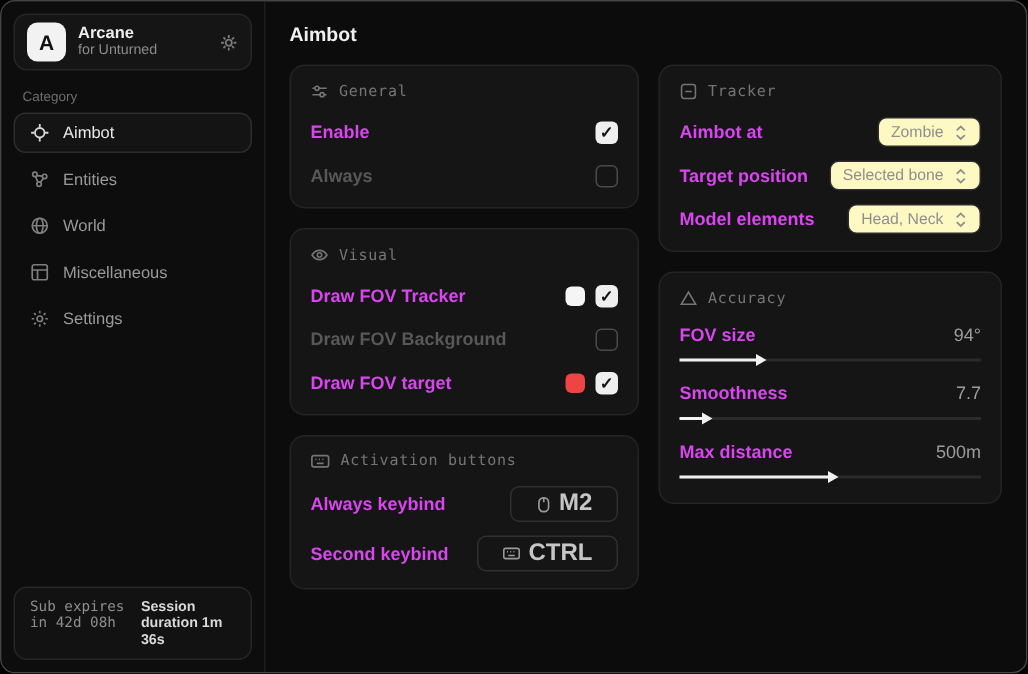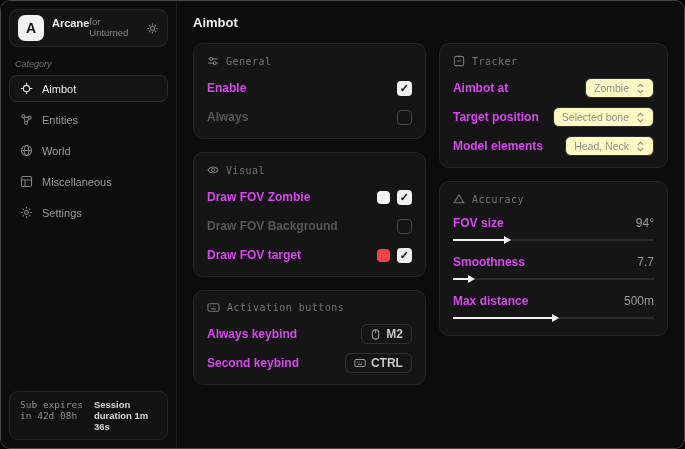--- a/index.html
+++ b/index.html
@@ -14,25 +14,25 @@
     display:flex; flex-direction:column; padding:8px;
   }
   .brand-card {
     background:#151515; border:1px solid #262626; border-radius:9px;
     display:flex; align-items:center; padding:5px 8px; gap:8px; height:38px;
   }
   .logo {
     width:26px; height:26px; background:#f2f2f2; border-radius:7px; color:#111;
     font-weight:bold; font-size:14px; display:flex; align-items:center; justify-content:center;
   }
-  .brand-text { display:flex; flex-direction:row; line-height:1.15; flex:1; }
+  .brand-text { display:flex; flex-direction:column; line-height:1.15; flex:1; }
   .brand-name { color:#ededed; font-size:11px; font-weight:bold; }
   .brand-sub  { color:#8b8b8b; font-size:9.5px; }
   .brand-gear { color:#7a7a7a; display:flex; align-items:center; }
-  .category-label { color:#6d6d6d; font-size:9px; margin:12px 6px 6px 6px;font-style:italic; }
+  .category-label { color:#6d6d6d; font-size:9px; margin:12px 6px 6px 6px; }
   .nav { display:flex; flex-direction:column; gap:4px; }
   .nav-item {
     display:flex; align-items:center; gap:9px; padding:6px 10px; border-radius:8px;
     color:#9a9a9a; font-size:11px; border:1px solid transparent; cursor:pointer;
   }
   .nav-item .nicon { display:flex; color:#7f7f7f; }
   .nav-item.active { background:#141414; border-color:#2d2d2d; color:#e9e9e9; }
   .nav-item.active .nicon { color:#d8d8d8; }
   .sidebar-footer {
     margin-top:auto; background:#121212; border:1px solid #262626; border-radius:9px;
@@ -62,21 +62,21 @@
   .right-group { display:flex; align-items:center; gap:7px; }
   .checkbox {
     width:15px; height:15px; border-radius:4px; display:flex; align-items:center;
     justify-content:center; cursor:pointer;
   }
   .checkbox.checked { background:#efefef; color:#141414; font-size:11px; font-weight:bold; }
   .checkbox.unchecked { border:1.5px solid #4a4a4a; background:transparent; }
   .swatch { width:13px; height:13px; border-radius:4px; cursor:pointer; }
   .keybind-pill {
     display:flex; align-items:center; gap:5px; border:1px solid #303030; border-radius:6px;
-    padding:2px 8px; color:#c6c6c6; font-size:12px; font-weight:bold; cursor:pointer;
+    padding:2px 16px; color:#c6c6c6; font-size:16px; font-weight:bold; cursor:pointer;
   }
   .keybind-pill .kicon { display:flex; color:#9a9a9a; }
   .select-pill {
     display:flex; align-items:center; gap:7px; background:#fef9c3; border:1px solid #2d2d2d;
     border-radius:6px; padding:3px 8px; color:#8f8f8f; font-size:10.5px; cursor:pointer;
   }
   .select-pill .uicon { display:flex; color:#8f8f8f; }
   .slider-block { display:flex; flex-direction:column; gap:6px; margin-bottom:2px; }
   .slider-head { display:flex; justify-content:space-between; align-items:center; }
   .slider-value { color:#9c9c9c; font-size:12px; }
@@ -201,21 +201,21 @@
           <div class="sect-title">
             <span class="sicon">
               <svg width="12" height="12" viewBox="0 0 14 14" fill="none" stroke="currentColor" stroke-width="1.2">
                 <path d="M1.2 7s2.2-3.6 5.8-3.6S12.8 7 12.8 7 10.6 10.6 7 10.6 1.2 7 1.2 7z"></path>
                   <circle cx="7" cy="7" r="1.7"></circle>
               </svg>
             </span>
             <span>Visual</span>
           </div>
           <div class="row">
-            <span class="row-label">Draw FOV Zombie</span>
+            <span class="row-label">Draw FOV Tracker</span>
             <span class="right-group">
               <span class="swatch" style="background: rgb(245, 245, 245);"></span>
               <span class="checkbox checked">✓</span>
             </span>
           </div>
           <div class="row">
             <span class="row-label dim">Draw FOV Background</span>
             <span class="right-group">
               <span class="checkbox unchecked"></span>
             </span>

